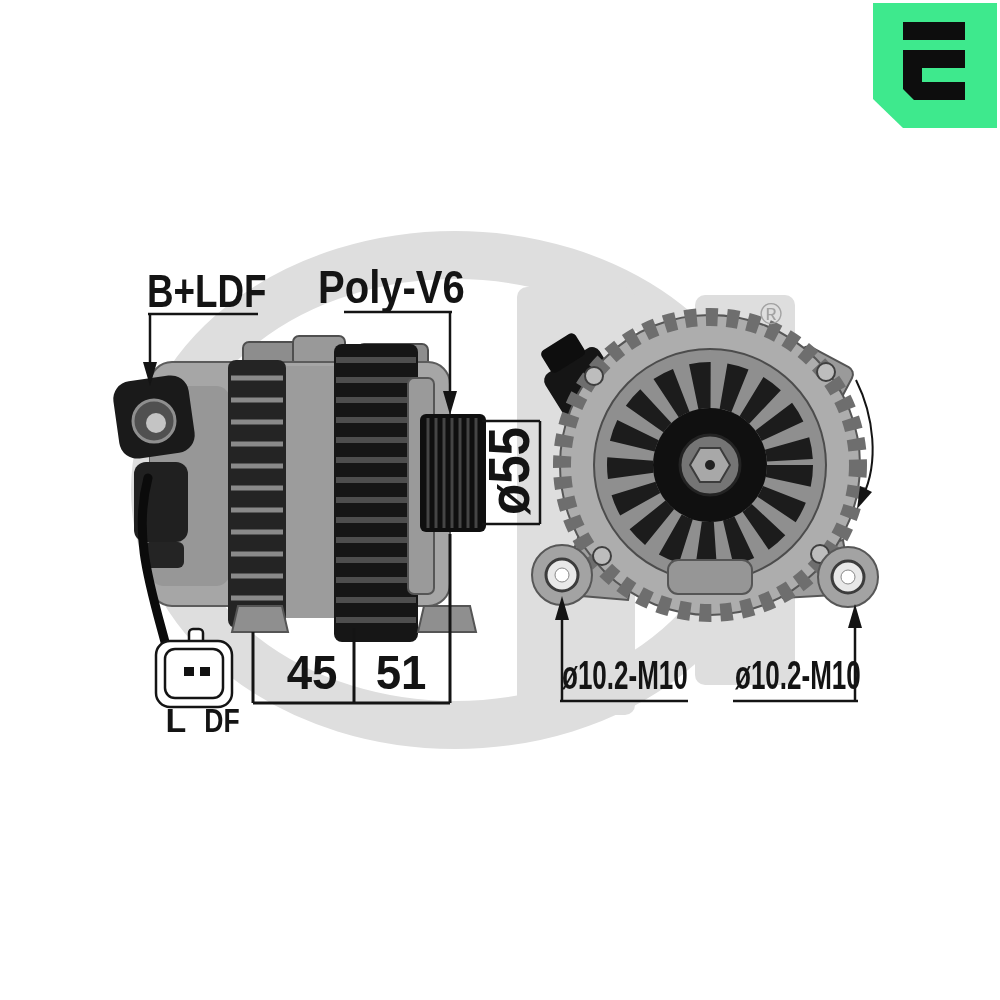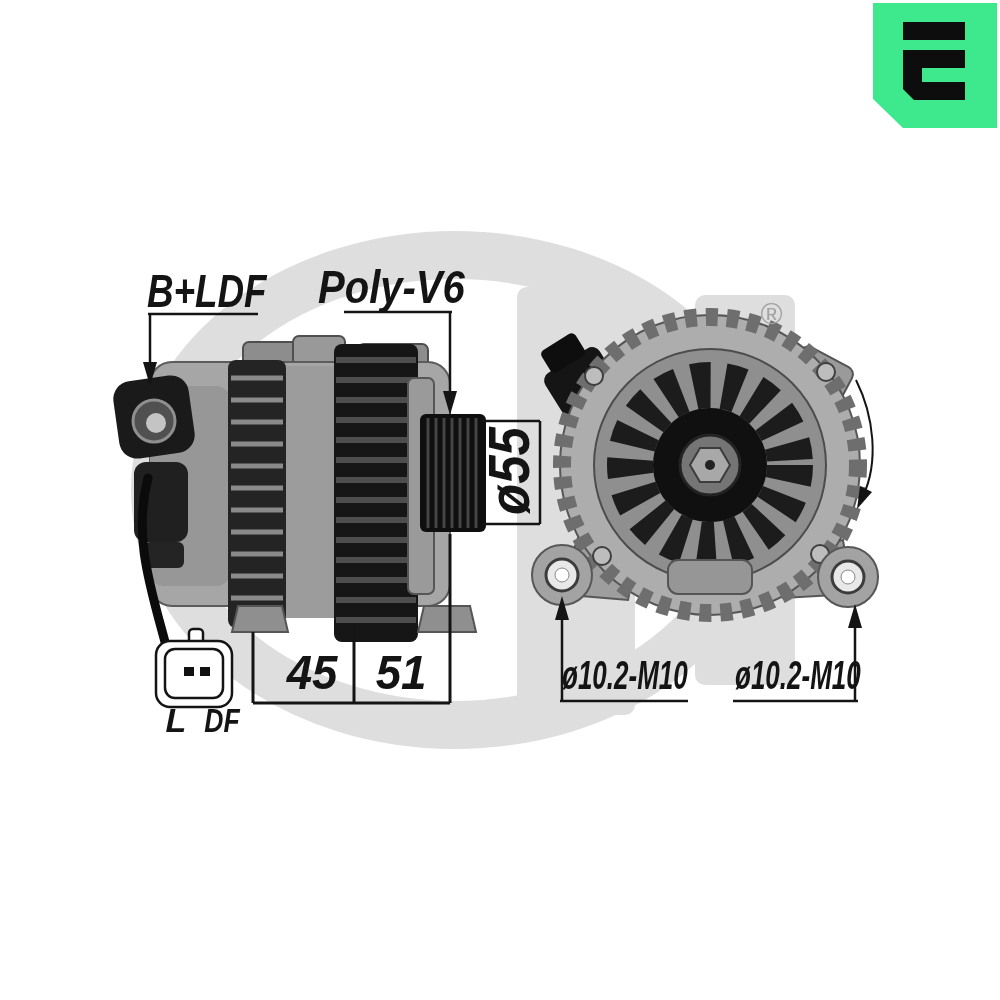--- a/index.html
+++ b/index.html
@@ -1,17 +1,17 @@
 <!DOCTYPE html>
 <html><head>
 <meta charset="utf-8">
 <style>
   html,body{margin:0;padding:0;background:#fff;}
   .canvas{position:relative;width:1000px;height:1000px;background:#fff;overflow:hidden;
-          font-family:"Liberation Sans",sans-serif;font-style:italic;}
+          font-family:"Liberation Sans",sans-serif;}
   .layer{position:absolute;left:0;top:0;}
   .lbl{position:absolute;font-family:"Liberation Sans",sans-serif;font-weight:700;
        color:#141414;white-space:nowrap;line-height:1;}
   .lbl.left-anchor{transform-origin:left top;}
   #terminal-label{left:147px;top:268px;font-size:46px;transform:scale(.80,1);}
   #belt-label{left:318px;top:264px;font-size:46px;transform:scale(.87,1);}
   #pulley-dia-label{left:509px;top:471px;font-size:58px;
        transform:translate(-50%,-50%) rotate(-90deg) scale(.88,1);}
   #dim-front{left:312px;top:673px;font-size:48px;transform:translate(-50%,-50%) scale(.95,1);}
   #dim-rear{left:401px;top:673px;font-size:48px;transform:translate(-50%,-50%) scale(.95,1);}

